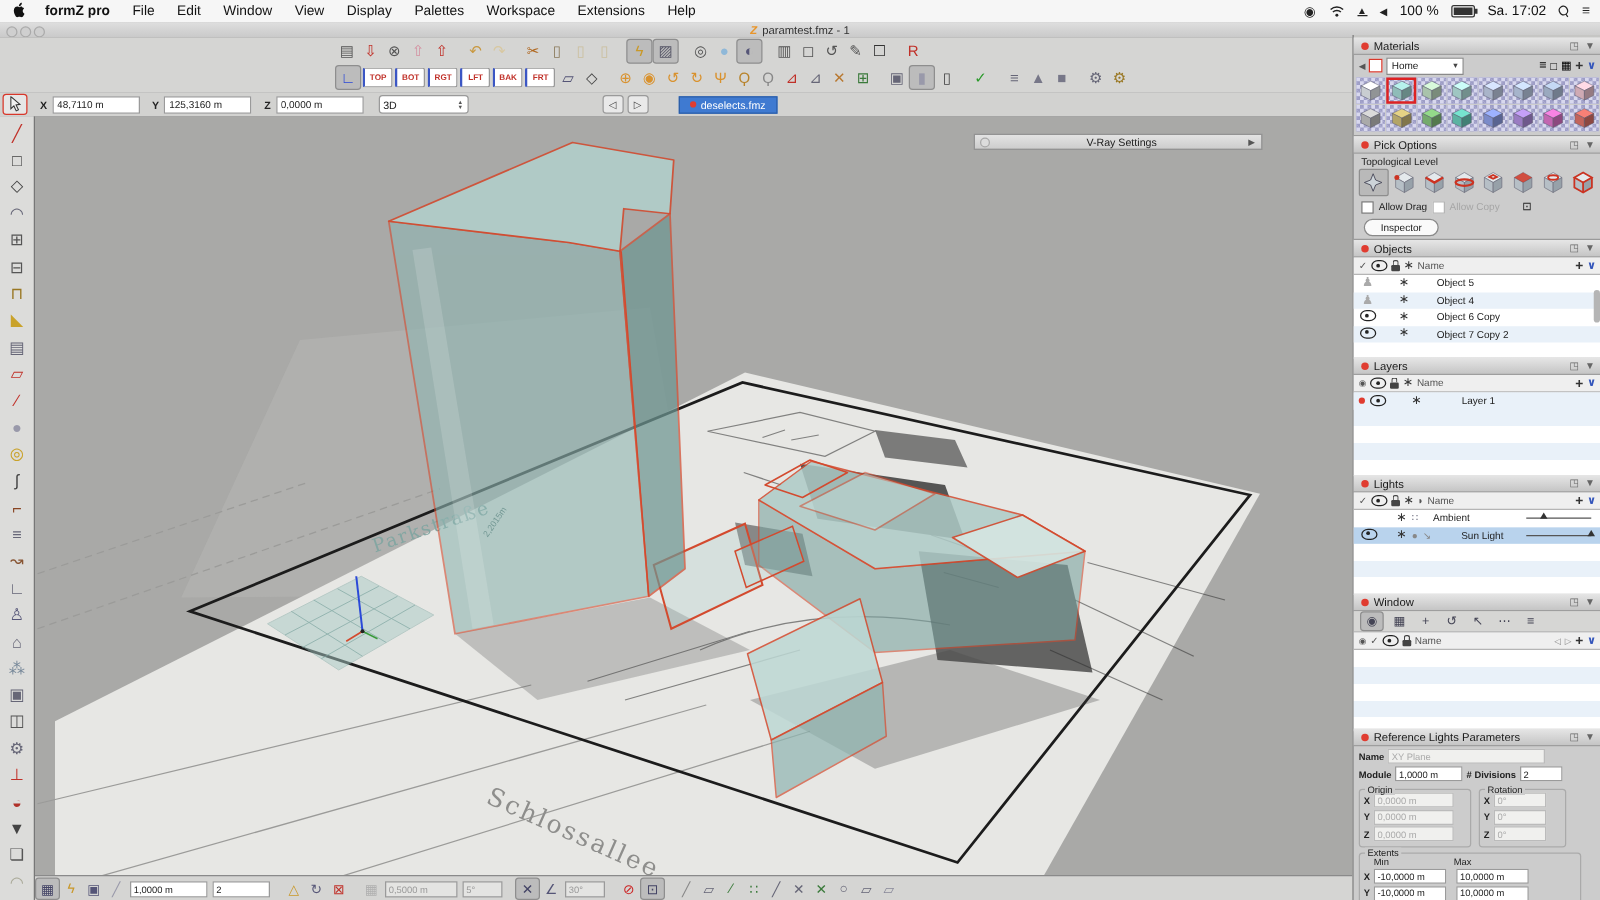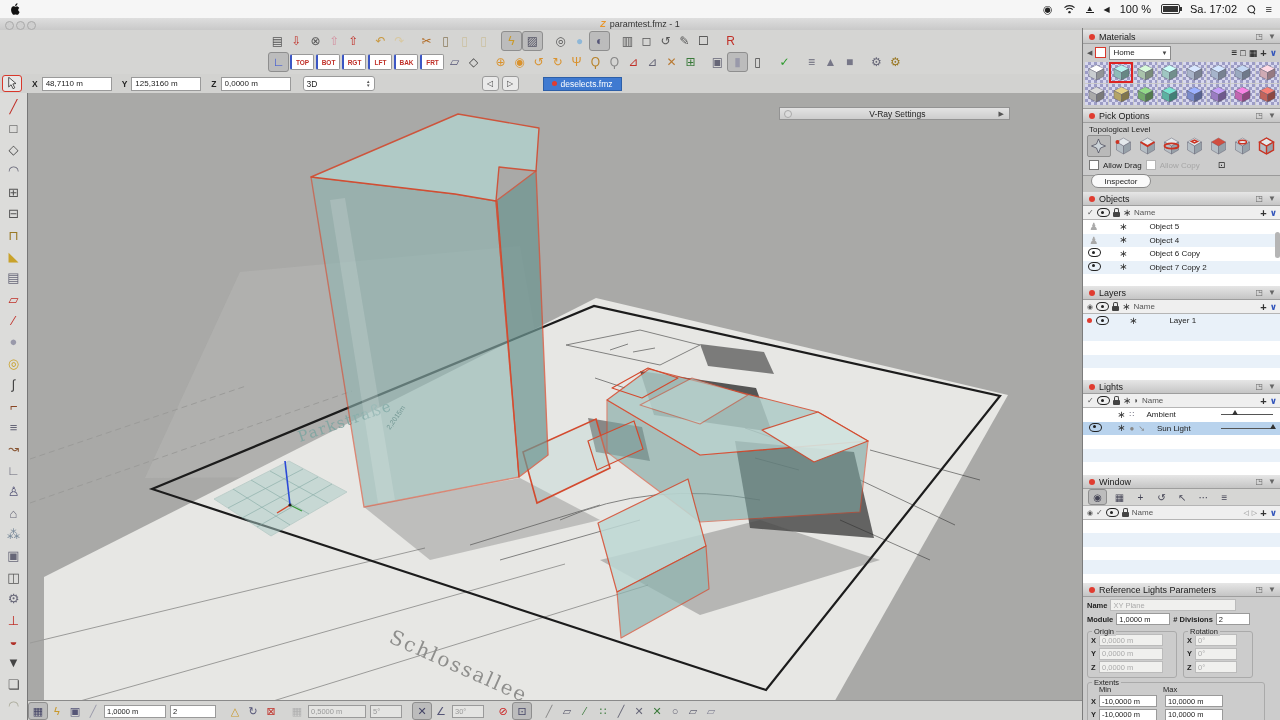--- a/index.html
+++ b/index.html
@@ -150,20 +150,32 @@
 <body>
 
 <div id="app">
 
   <div id="menubar" class="abs">
     <span class="menu-item" style="padding:0 6px 0 10px;">
       <svg width="11" height="13" viewBox="0 0 16 19">
           <path fill="#111" d="M8.3 3.2c.6-.8 1.7-1.4 2.6-1.3.1 1-.3 2-1 2.7-.6.7-1.6 1.2-2.5 1.1-.1-.9.3-1.8.9-2.5zM11 6.1c-1.4-.1-2.4.8-3 .8-.6 0-1.6-.8-2.7-.8C3.9 6.1 2.6 7 2 8.6c-1.2 2.5 0 6.2 1.2 8.2.6 1 1.3 2 2.2 2 .9 0 1.2-.6 2.6-.6s1.6.6 2.6.6c1 0 1.7-1 2.3-2 .7-1.1 1-2.2 1-2.3 0 0-2-.8-2-3 0-1.9 1.5-2.8 1.6-2.9-.9-1.3-2.3-1.5-2.5-1.5z"></path>
         </svg>
     </span>
+    <span id="menus" style="display:flex;">
+        <span class="menu-item b">formZ pro</span>
+        <span class="menu-item">File</span>
+        <span class="menu-item">Edit</span>
+        <span class="menu-item">Window</span>
+        <span class="menu-item">View</span>
+        <span class="menu-item">Display</span>
+        <span class="menu-item">Palettes</span>
+        <span class="menu-item">Workspace</span>
+        <span class="menu-item">Extensions</span>
+        <span class="menu-item">Help</span>
+      </span>
     <span id="mb-right">
       <span class="sic">◉</span>
       <span class="sic">
         <svg width="13" height="10" viewBox="0 0 13 11">
             <path d="M1,4 a8,8 0 0 1 11,0 M3,6.2 a5,5 0 0 1 7,0" stroke="#222" fill="none" stroke-width="1.3"></path>
             <circle cx="6.5" cy="9" r="1.3" fill="#222"></circle>
           </svg>
       </span>
       <span class="sic eject">▲</span>
       <span class="sic" style="font-size:8px;">◀</span>
@@ -551,21 +563,21 @@
           <div class="swatch">
             <svg width="19" height="17" viewBox="0 0 20 18">
               <polygon points="2,5 10,1 18,5 10,9" fill="#f88076" stroke="#556" stroke-width="0.4"></polygon>
               <polygon points="2,5 10,9 10,17 2,13" fill="#c2645c" stroke="#556" stroke-width="0.4"></polygon>
               <polygon points="10,9 18,5 18,13 10,17" fill="#8c4842" stroke="#556" stroke-width="0.4"></polygon>
             </svg>
           </div>
         </div>
     </div>
 
-    <div class="panel" style="top:81px;height:67px;">
+    <div class="panel" style="top:81px;height:83px;">
       <div class="phd">
         <span class="reddot"></span>
         <span>Pick Options</span>
         <span class="sp"></span>
           <span class="hic">◳</span>
           <span class="hic">▼</span>
       </div>
       <div id="topolbl">Topological Level</div>
       <div id="pickcubes">
           <div class="pcube sel">
@@ -742,21 +754,21 @@
             <span style="margin-left:8px;">Ambient</span>
             <span class="slider">
               <i style="left:22%;"></i>
             </span>
           </div>
           <div class="prow selrow">
             <span style="width:16px;text-align:center;"><span class="ieye"></span></span>
             <span class="ast" style="margin-left:10px;">∗</span>
             <span style="color:#888;">●</span>
             <span style="color:#888;">↘</span>
-            <span style="margin-left:8px;">Sun Light</span>
+            <span style="margin-left:20px;">Sun Light</span>
             <span class="slider">
               <i style="left:95%;"></i>
             </span>
           </div>
         </div>
     </div>
 
     <div class="panel" style="top:447px;height:108px;">
       <div class="phd">
         <span class="reddot"></span>

